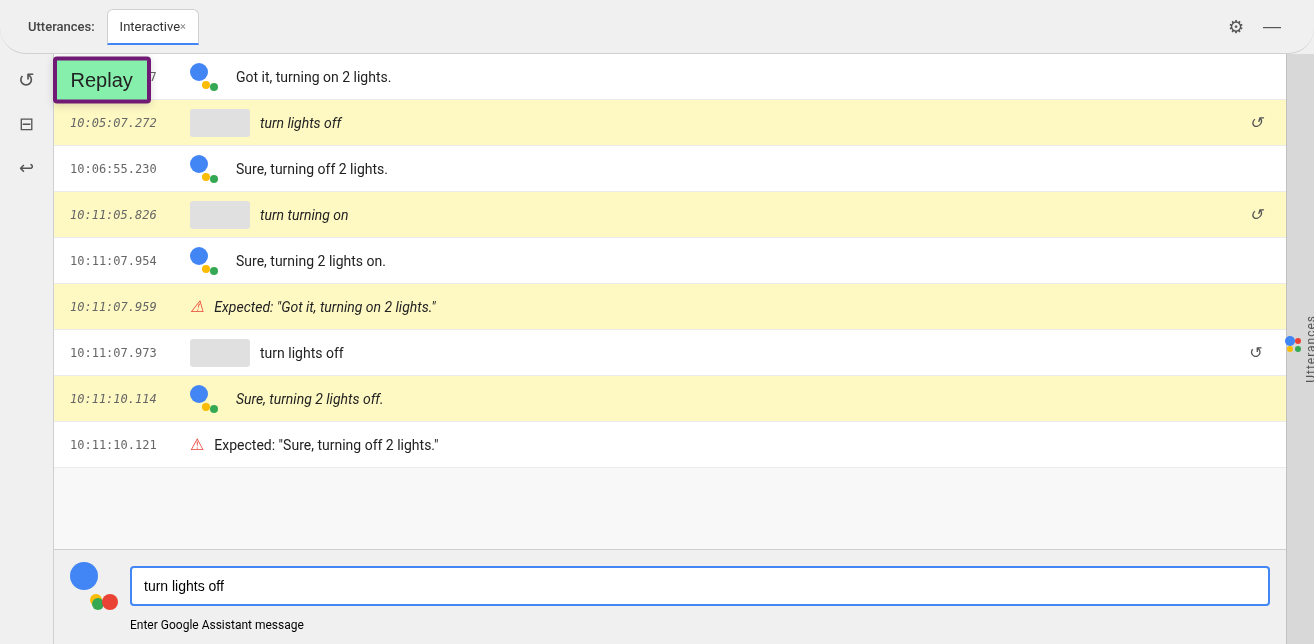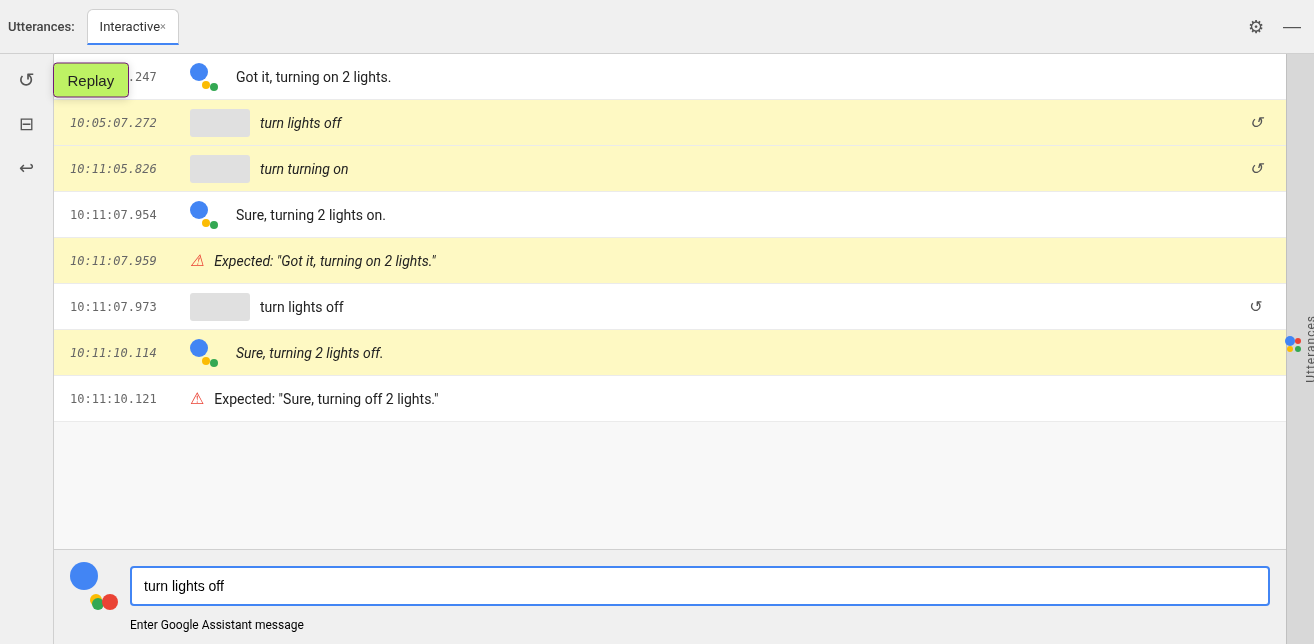--- a/index.html
+++ b/index.html
@@ -21,22 +21,23 @@
       position: relative;
     }
 
     
     .title-bar {
       display: flex;
       align-items: center;
       background: #f0f0f0;
       border-bottom: 1px solid #d0d0d0;
       height: 54px;
-      padding: 0 8px;
-      flex-shrink: 0;
+      padding: 0 28px;
+      flex-shrink: 0;
+      border-radius: 26px;
     }
 
     .title-label {
       font-size: 13px;
       color: #444;
       margin-right: 8px;
       font-weight: 500;
     }
 
     .tab {
@@ -120,25 +121,25 @@
       border: none;
       position: relative;
     }
 
     
     .tooltip {
       position: absolute;
       left: 44px;
       top: 50%;
       transform: translateY(-50%);
-      background: #bef264;
-      border: 1px solid #701a75;
+      background: #86efac;
+      border: 4px solid #701a75;
       border-radius: 4px;
       padding: 8px 14px;
-      font-size: 15px;
+      font-size: 20px;
       font-weight: 500;
       color: #222;
       white-space: nowrap;
       z-index: 100;
       box-shadow: 0 2px 8px rgba(0,0,0,0.15);
     }
 
     
     .content-area {
       flex: 1;
@@ -399,20 +400,29 @@
           <span class="message-text">Got it, turning on 2 lights.</span>
         </div>
 
         <div class="utterance-row light-bg">
           <span class="timestamp">10:05:07.272</span>
           <div class="user-utterance-cell"></div>
           <span class="message-text">turn lights off</span>
           <span class="replay-btn">↺</span>
         </div>
 
+        <div class="utterance-row">
+          <span class="timestamp">10:06:55.230</span>
+          <div class="ga-dots">
+            <div class="dot-blue"></div>
+            <div class="dot-yellow"></div>
+            <div class="dot-green"></div>
+          </div>
+          <span class="message-text">Sure, turning off 2 lights.</span>
+        </div>
 
         <div class="utterance-row light-bg">
           <span class="timestamp">10:11:05.826</span>
           <div class="user-utterance-cell"></div>
           <span class="message-text">turn turning on</span>
           <span class="replay-btn">↺</span>
         </div>
 
         <div class="utterance-row">
           <span class="timestamp">10:11:07.954</span>

